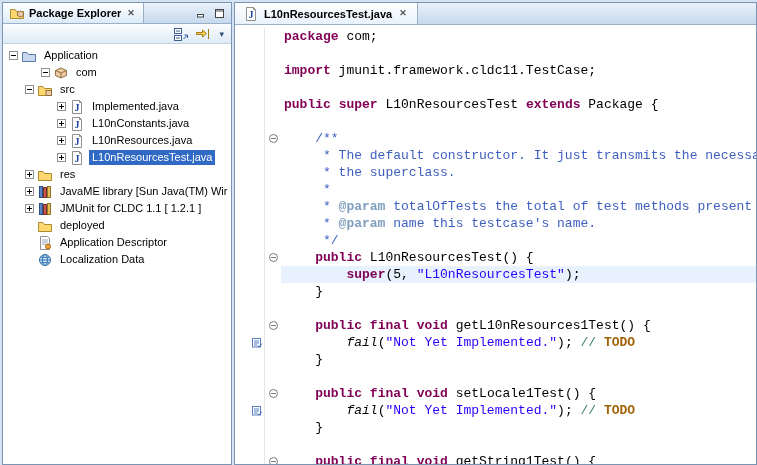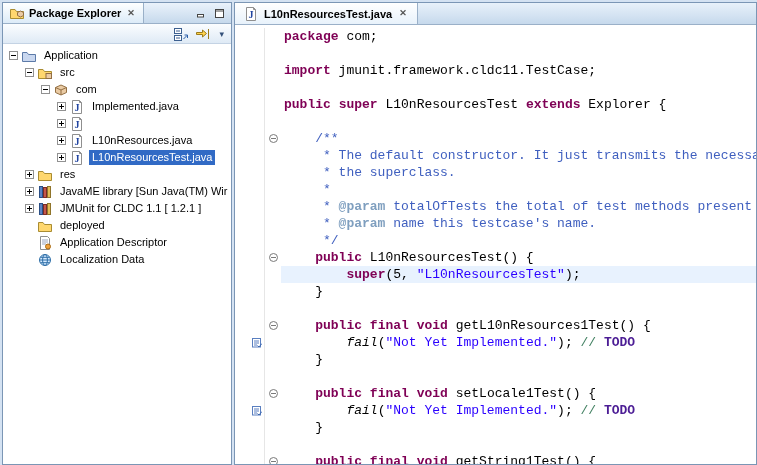--- a/index.html
+++ b/index.html
@@ -59,21 +59,21 @@
   .fold-circle::after{content:"";position:absolute;left:1px;right:1px;top:3px;height:1px;background:#7a7a7a;}
   .code-text{flex:1;min-width:0;overflow:hidden;white-space:pre;padding-left:3px;}
   .current-line{background:#e8f2fe;}
 
   .tok-p{color:#000;}
   .tok-k{color:#7f0055;font-weight:bold;}
   .tok-s{color:#2a00ff;}
   .tok-j{color:#3f5fbf;}
   .tok-jt{color:#7f9fbf;font-weight:bold;margin-top:45px;}
   .tok-c{color:#3f7f5f;}
-  .tok-t{color:#4c1d95;font-weight:bold;}
+  .tok-t{color:#a16207;font-weight:bold;}
   .tok-i{color:#000;font-style:italic;}
 </style>
 </head>
 <body>
 
 <div class="app">
 
   <div class="view">
     <div class="view-tabbar">
       <div class="view-tab">
@@ -123,42 +123,42 @@
           <span class="indent" style="width: 6px;"></span>
           <span class="expander minus"></span>
           <span class="tree-icon">
             <svg width="16" height="16" viewBox="0 0 16 16">
               <path d="M1.5 4.5h4.5l1.5 2h7v7h-13Z" fill="#c9d7ef" stroke="#5c7aa8"></path>
             </svg>
           </span>
           <span class="tree-label">Application</span>
         </div>
         <div class="tree-row">
+          <span class="indent" style="width: 38px;"></span>
+          <span class="expander minus"></span>
+          <span class="tree-icon">
+            <svg width="16" height="16" viewBox="0 0 16 16">
+              <path d="M2.5 5.5 8 3l5.5 2.5v5L8 13 2.5 10.5Z" fill="#eacba4" stroke="#936f43"></path>
+              <path d="M2.5 5.5 8 8l5.5-2.5M8 8v5" fill="none" stroke="#936f43"></path>
+            </svg>
+          </span>
+          <span class="tree-label">com</span>
+        </div>
+        <div class="tree-row">
           <span class="indent" style="width: 22px;"></span>
           <span class="expander minus"></span>
           <span class="tree-icon">
             <svg width="16" height="16" viewBox="0 0 16 16">
               <path d="M1.5 4.5h4.5l1.5 2h7v7h-13Z" fill="#ffd76e" stroke="#a98c32"></path>
               <rect x="9" y="8.5" width="5.5" height="5" fill="#eacba4" stroke="#936f43"></rect>
             </svg>
           </span>
           <span class="tree-label">src</span>
         </div>
         <div class="tree-row">
-          <span class="indent" style="width: 38px;"></span>
-          <span class="expander minus"></span>
-          <span class="tree-icon">
-            <svg width="16" height="16" viewBox="0 0 16 16">
-              <path d="M2.5 5.5 8 3l5.5 2.5v5L8 13 2.5 10.5Z" fill="#eacba4" stroke="#936f43"></path>
-              <path d="M2.5 5.5 8 8l5.5-2.5M8 8v5" fill="none" stroke="#936f43"></path>
-            </svg>
-          </span>
-          <span class="tree-label">com</span>
-        </div>
-        <div class="tree-row">
           <span class="indent" style="width: 54px;"></span>
           <span class="expander plus"></span>
           <span class="tree-icon">
             <svg width="16" height="16" viewBox="0 0 16 16">
               <path d="M3.5 1.5h7l2 2v11h-9Z" fill="#fff" stroke="#8f8f8f"></path>
               <path d="M10.5 1.5v2h2" fill="none" stroke="#8f8f8f"></path>
               <text x="8" y="12" font-size="10" font-weight="bold" font-family="serif" fill="#2144a0" text-anchor="middle">J</text>
             </svg>
           </span>
           <span class="tree-label">Implemented.java</span>
@@ -166,20 +166,21 @@
         <div class="tree-row">
           <span class="indent" style="width: 54px;"></span>
           <span class="expander plus"></span>
           <span class="tree-icon">
             <svg width="16" height="16" viewBox="0 0 16 16">
               <path d="M3.5 1.5h7l2 2v11h-9Z" fill="#fff" stroke="#8f8f8f"></path>
               <path d="M10.5 1.5v2h2" fill="none" stroke="#8f8f8f"></path>
               <text x="8" y="12" font-size="10" font-weight="bold" font-family="serif" fill="#2144a0" text-anchor="middle">J</text>
             </svg>
           </span>
+          <span class="tree-label">L10nConstants.java</span>
         </div>
         <div class="tree-row">
           <span class="indent" style="width: 54px;"></span>
           <span class="expander plus"></span>
           <span class="tree-icon">
             <svg width="16" height="16" viewBox="0 0 16 16">
               <path d="M3.5 1.5h7l2 2v11h-9Z" fill="#fff" stroke="#8f8f8f"></path>
               <path d="M10.5 1.5v2h2" fill="none" stroke="#8f8f8f"></path>
               <text x="8" y="12" font-size="10" font-weight="bold" font-family="serif" fill="#2144a0" text-anchor="middle">J</text>
             </svg>
@@ -302,21 +303,21 @@
           <span class="code-text"><span class="tok-k">import</span><span class="tok-p"> jmunit.framework.cldc11.TestCase;</span></span>
         </div>
         <div class="code-line">
           <span class="ruler-marker"></span>
           <span class="ruler-fold"></span>
           <span class="code-text"></span>
         </div>
         <div class="code-line">
           <span class="ruler-marker"></span>
           <span class="ruler-fold"></span>
-          <span class="code-text"><span class="tok-k">public</span><span class="tok-p"> </span><span class="tok-k">super</span><span class="tok-p"> L10nResourcesTest </span><span class="tok-k">extends</span><span class="tok-p"> Explorer {</span></span>
+          <span class="code-text"><span class="tok-k">public</span><span class="tok-p"> </span><span class="tok-k">super</span><span class="tok-p"> L10nResourcesTest </span><span class="tok-k">extends</span><span class="tok-p"> Package {</span></span>
         </div>
         <div class="code-line">
           <span class="ruler-marker"></span>
           <span class="ruler-fold"></span>
           <span class="code-text"></span>
         </div>
         <div class="code-line">
           <span class="ruler-marker"></span>
           <span class="ruler-fold">
             <span class="fold-circle"></span>

